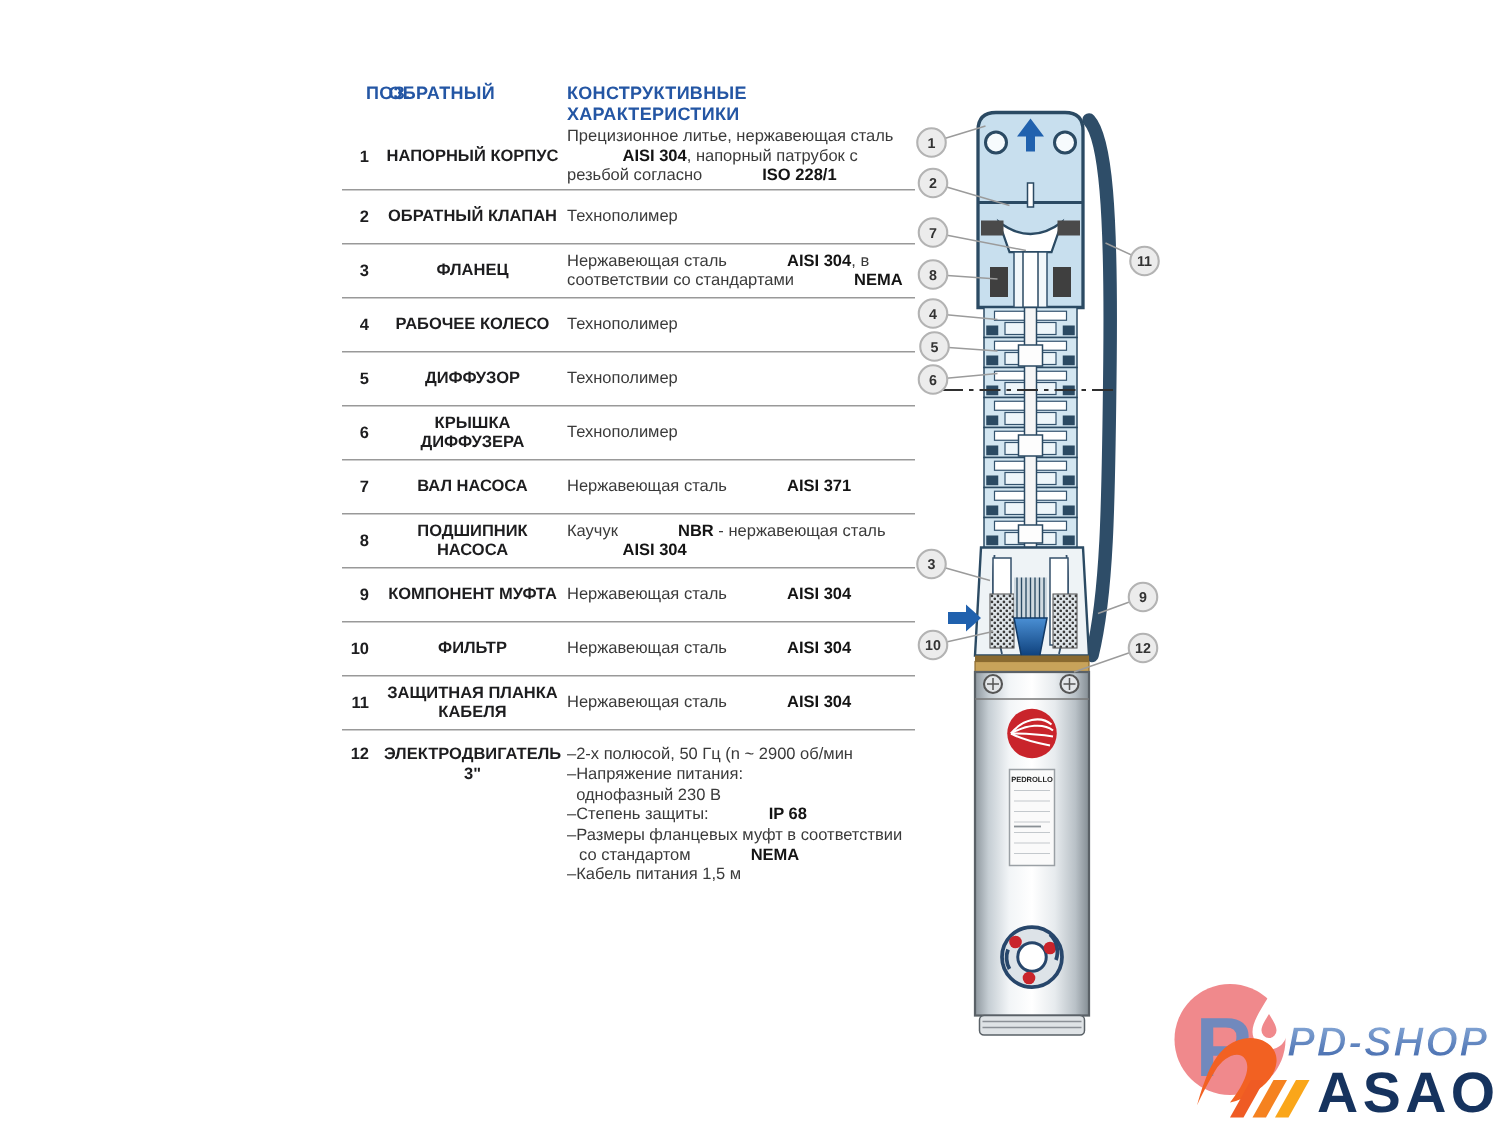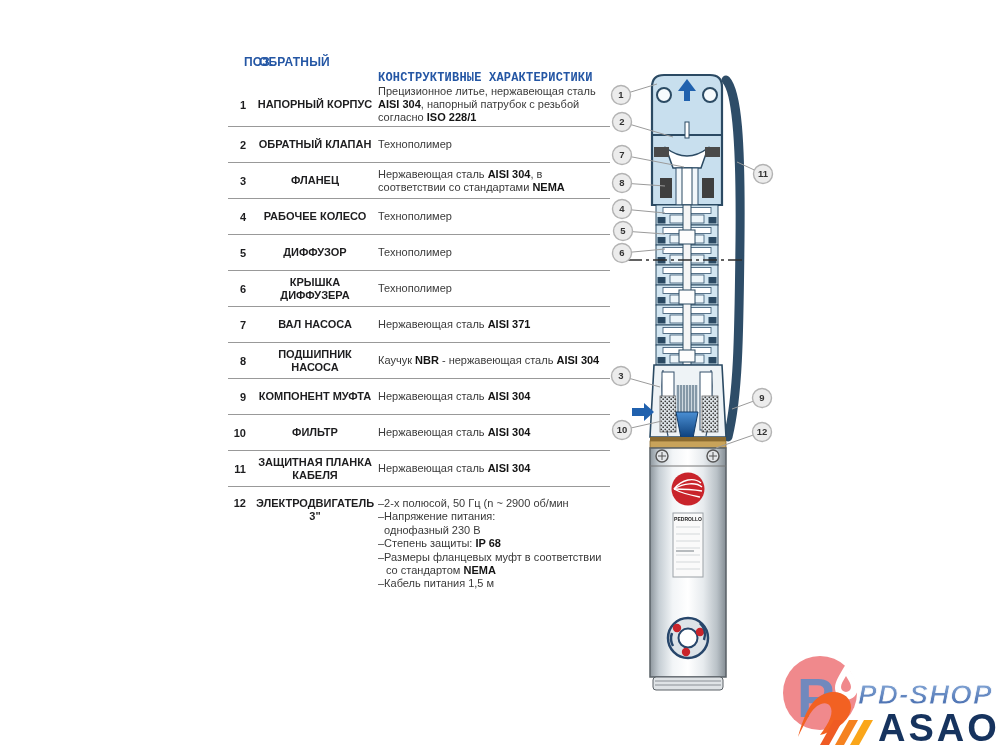--- a/index.html
+++ b/index.html
@@ -4,28 +4,28 @@
 <style>
   html,body{margin:0;padding:0;background:#fff;}
   .canvas{position:relative;width:1000px;height:748px;background:#ffffff;
           font-family:"Liberation Sans",sans-serif;overflow:hidden;}
 
   
   .parts{position:absolute;left:228px;top:55px;width:382px;}
   .thead{position:relative;height:14px;color:#2456a4;font-weight:bold;font-size:12px;letter-spacing:.2px;}
   .h-pos{position:absolute;left:16px;top:0;}
   .h-comp{position:absolute;left:31px;top:0;}
-  .h-char{position:absolute;left:150px;top:16px;font-family:Liberation Mono, monospace;}
+  .h-char{position:absolute;left:150px;top:0;}
   .trows{margin-top:14px;}
   .prow{display:flex;align-items:center;min-height:36px;border-bottom:1px solid #999;box-sizing:border-box;padding:2px 0;}
   .prow.tall{align-items:flex-start;border-bottom:none;padding-top:10px;}
   .pcell{width:18px;flex:none;text-align:right;font-weight:bold;font-size:11px;color:#1d1d1f;}
   .ncell{width:118px;flex:none;margin-left:10px;font-weight:bold;font-size:11px;line-height:12.5px;color:#1d1d1f;text-align:center;}
   .dcell{margin-left:4px;width:230px;font-size:11px;line-height:13px;color:#3a3a3a;}
-  .dcell b{color:#141414;}
+  .dcell b{color:#141414;margin-left:37px;}
   .dline{padding-left:8px;text-indent:-8px;white-space:pre-wrap;line-height:13.4px;}
 
   
   .pumpsvg{position:absolute;left:590px;top:55px;}
   .logosvg{position:absolute;left:778px;top:645px;}
   .co-circle{fill:#ececec;stroke:#b3b3b3;stroke-width:1.4;}
   .co-num{font-family:"Liberation Sans",sans-serif;font-size:9.5px;font-weight:bold;fill:#333;text-anchor:middle;}
   .leader{stroke:#9b9b9b;stroke-width:1;fill:none;}
 </style>
 </head>

